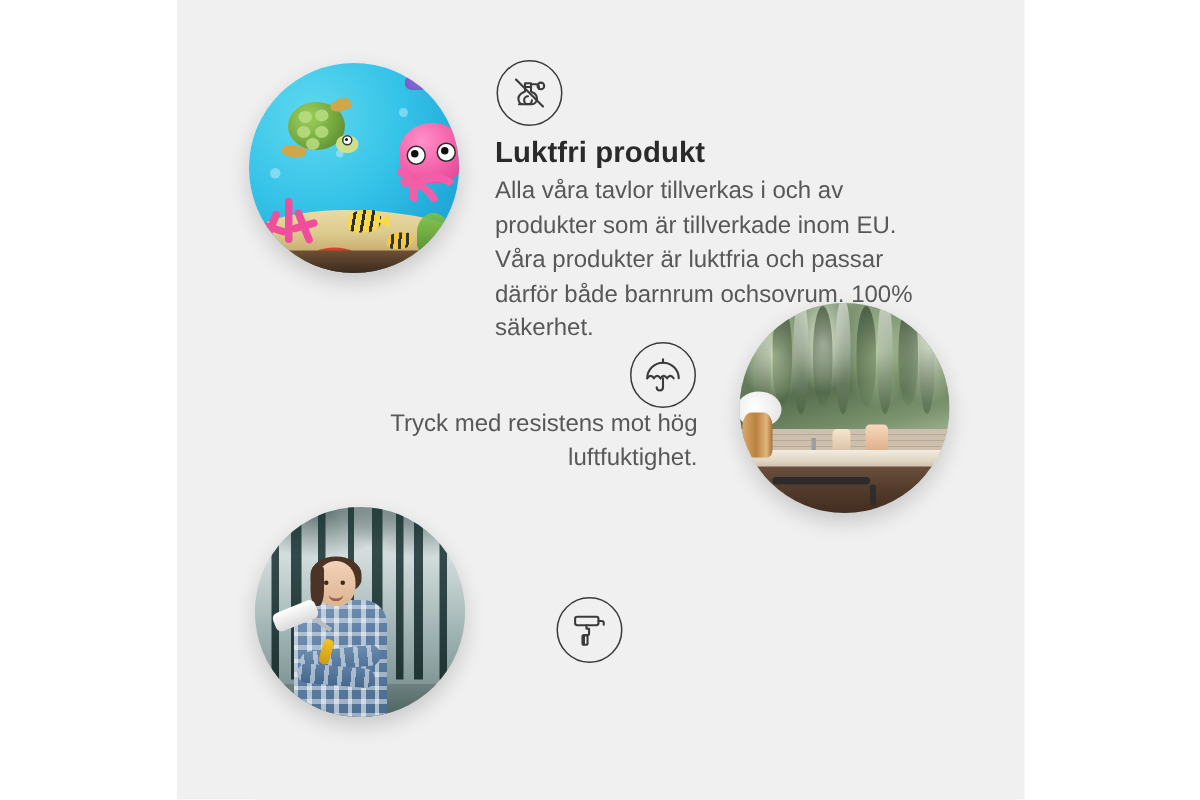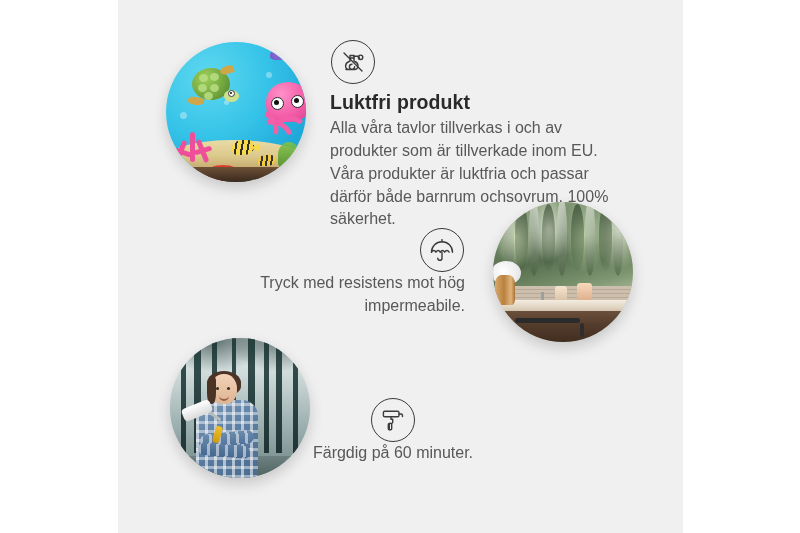--- a/index.html
+++ b/index.html
@@ -296,28 +296,27 @@
   <div class="feature" id="feat-2">
     <div class="f-icon">
       <svg width="28" height="28" viewBox="0 0 28 28" fill="none" stroke="#3b3b3b" stroke-width="1.4" stroke-linecap="round" stroke-linejoin="round">
         <path d="M3.5 16.2C3.5 10.4 8.2 5.8 14 5.8s10.5 4.6 10.5 10.4"></path>
         <path d="M3.5 16.2c1.4-2.2 3.1-2.2 4.4 0 1.4-2.2 3-2.2 4.4 0"></path>
         <path d="M12.3 16.2c1.4-2.2 3-2.2 4.4 0 1.4-2.2 3-2.2 4.4 0"></path>
         <path d="M14 3.6v2.2"></path>
         <path d="M14 16.2v6c0 1.2-.9 2.1-2.1 2.1s-2.1-.9-2.1-2.1"></path>
       </svg>
     </div>
-    <div class="f-body">Tryck med resistens mot hög impermeabile.</div>
+    <div class="f-body">Tryck med resistens mot hög luftfuktighet.</div>
   </div>
 
   <div class="feature" id="feat-3">
     <div class="f-icon">
       <svg width="28" height="28" viewBox="0 0 28 28" fill="none" stroke="#3b3b3b" stroke-width="1.4" stroke-linecap="round" stroke-linejoin="round">
         <rect x="4.4" y="5.2" width="15.6" height="5.6" rx="1.4"></rect>
         <path d="M20 8h2.1c.8 0 1.4.6 1.4 1.4v1.1"></path>
         <path d="M12 10.8v2.4h1.7v3.1c0 .6-.5 1.1-1.1 1.1h-1.2c-.6 0-1.1.5-1.1 1.1v5.1"></path>
         <rect x="9.3" y="17.4" width="3.4" height="6.4" rx="1"></rect>
       </svg>
     </div>
-    <div class="f-body">Färgdig på 60 minuter.</div>
   </div>
 
 </div>
 
 </body></html>

